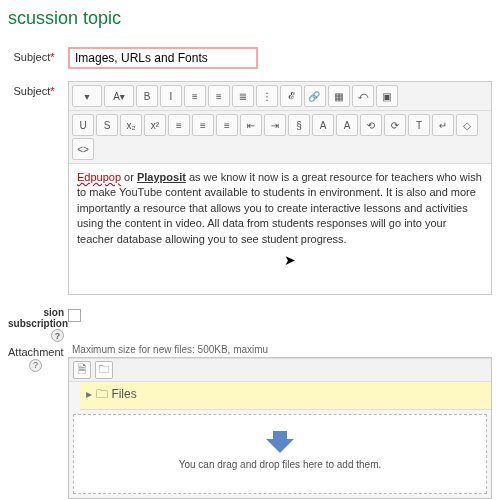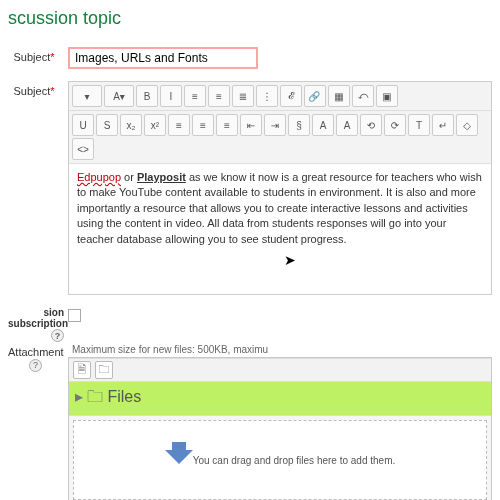--- a/index.html
+++ b/index.html
@@ -131,33 +131,35 @@
     width: 18px; height: 18px;
     border: 1px solid #bbb;
     background: #fff;
     border-radius: 2px;
     display: inline-flex;
     align-items: center; justify-content: center;
     font-size: 11px;
     color: #666;
   }
   .files-header {
-    background: #bef264;
+    background: #fef9c3;
     border-bottom: 1px solid #ddd;
     padding: 3px 6px;
-    font-size: 16px;
+    font-size: 12px;
     color: #555;
+    margin-left: 11px;
   }
   .files-header .arrow { color: #777; margin-right: 4px; }
   .dropzone {
     margin: 4px;
     border: 1px dashed #bbb;
     background: #fff;
     height: 80px;
     display: flex;
+    flex-direction: column;
     align-items: center;
     justify-content: center;
     color: #555;
     font-size: 10px;
   }
   .dl-arrow {
     width: 0; height: 0;
     border-left: 14px solid transparent;
     border-right: 14px solid transparent;
     border-top: 14px solid #5b87c7;

